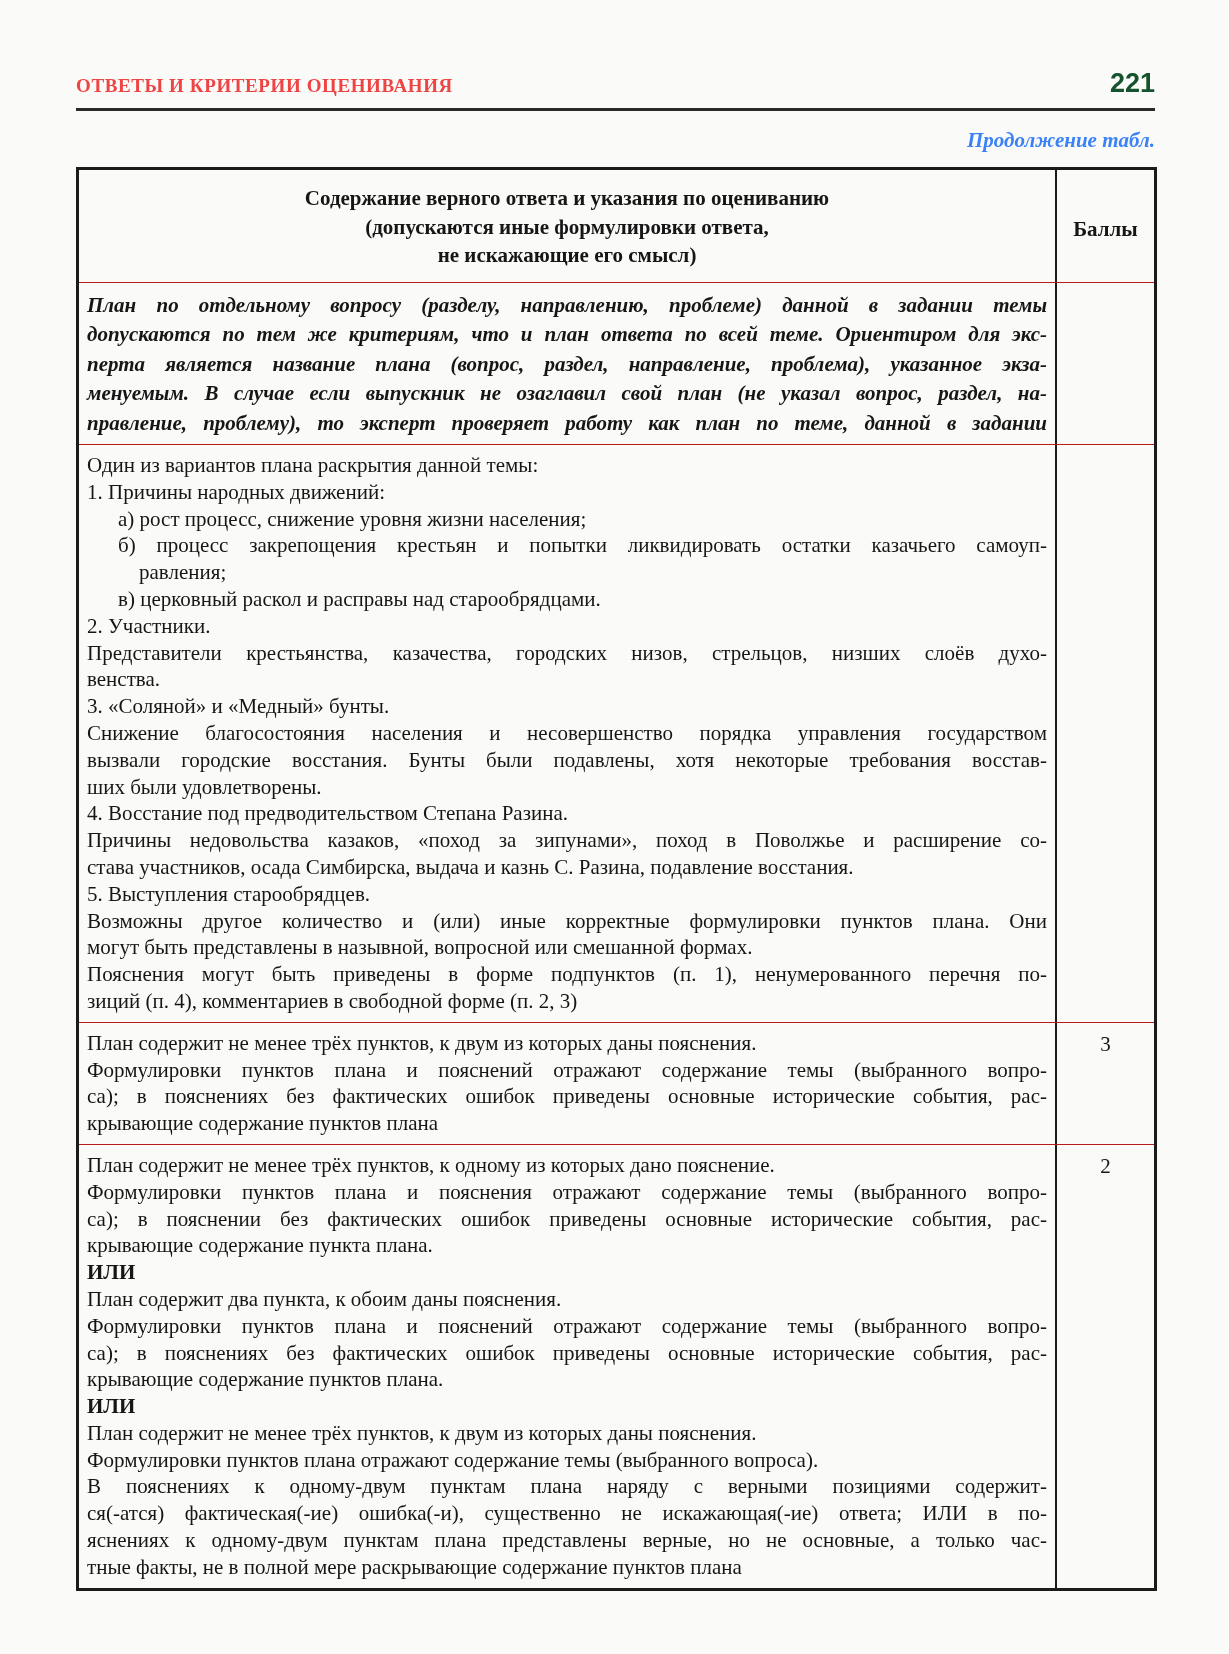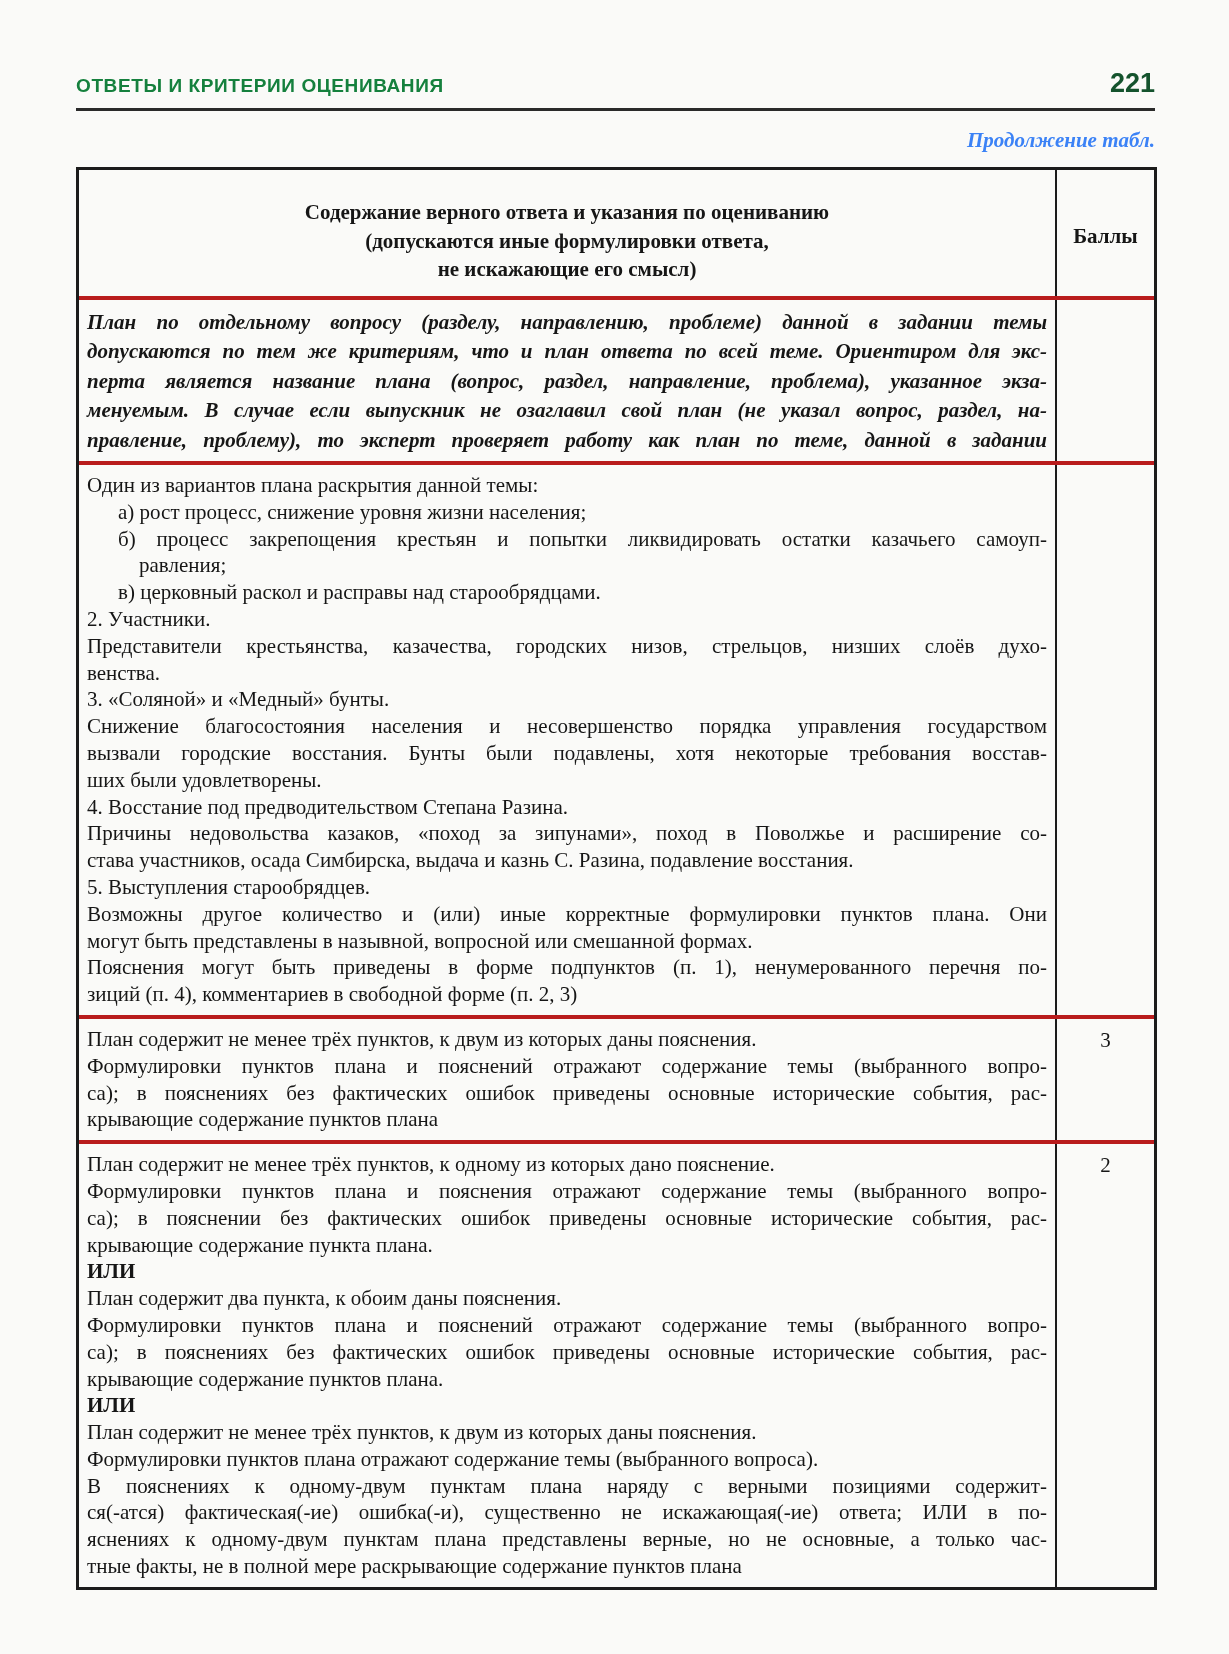--- a/index.html
+++ b/index.html
@@ -9,53 +9,53 @@
     font-family:"Liberation Serif", serif;
     color:#161616;
     position:relative;
     overflow:hidden;
   }
   .pagehead {
     position:absolute; left:76px; right:74px; top:70px;
     display:flex; justify-content:space-between; align-items:flex-end;
   }
   .runhead {
-    font-family:Liberation Sans, sans-serif;
-    font-weight:bold; font-size:19px; letter-spacing:0.6px; color:#15803d;
+    font-family:Liberation Serif, serif;
+    font-weight:bold; font-size:19px; letter-spacing:0.6px; color:#ef4444;
   }
   .pagenum {
     font-family:"Liberation Sans", sans-serif;
     font-weight:600; font-size:27px; color:#14532d; line-height:1;
   }
   .rule {
     position:absolute; left:76px; right:74px; top:108px;
     height:3px; background:#2a2a2a;
   }
   .contnote {
     position:absolute; right:74px; top:128px;
     font-style:italic; font-weight:600; font-size:21px; color:#3b82f6;
   }
   .tbl {
     position:absolute; left:76px; right:72px; top:167px;
     border:3px solid #1b1b1b;
   }
-  .trow { display:flex; align-items:stretch; border-top:4px solid #b91c1c; }
+  .trow { display:flex; align-items:stretch; border-top:1px solid #b91c1c; }
   .trow:first-child { border-top:none; }
   .cmain {
     flex:1 1 auto; min-width:0;
     padding:7px 8px 7px 8px;
     font-size:21px; line-height:26.8px;
   }
   .cscore {
     flex:0 0 97px; border-left:2px solid #1b1b1b;
     text-align:center; font-size:21px; padding-top:9px;
   }
   .hrow .cmain {
     text-align:center; font-weight:bold;
-    font-size:21px; line-height:28.5px; padding:28px 10px 12px;
+    font-size:21px; line-height:28.5px; padding:14px 10px 12px;
   }
   .hrow .cscore {
     display:flex; align-items:center; justify-content:center;
     font-weight:bold; padding-top:7px; font-size:21px;
   }
   .nrow .cmain {
     font-style:italic; font-weight:bold;
     line-height:29.5px; padding:8px 8px 6px;
   }
   .jf  { text-align:justify; text-align-last:justify; }
@@ -91,20 +91,21 @@
       <div class="ln jf">перта является название плана (вопрос, раздел, направление, проблема), указанное экза-</div>
       <div class="ln jf">менуемым. В случае если выпускник не озаглавил свой план (не указал вопрос, раздел, на-</div>
       <div class="ln jf">правление, проблему), то эксперт проверяет работу как план по теме, данной в задании</div>
     </div>
     <div class="cscore"></div>
   </div>
 
   <div class="trow">
     <div class="cmain">
       <div class="ln">Один из вариантов плана раскрытия данной темы:</div>
+      <div class="ln">1. Причины народных движений:</div>
       <div class="ln in1">а) рост процесс, снижение уровня жизни населения;</div>
       <div class="ln in1 jf">б) процесс закрепощения крестьян и попытки ликвидировать остатки казачьего самоуп-</div>
       <div class="ln in2">равления;</div>
       <div class="ln in1">в) церковный раскол и расправы над старообрядцами.</div>
       <div class="ln">2. Участники.</div>
       <div class="ln jf">Представители крестьянства, казачества, городских низов, стрельцов, низших слоёв духо-</div>
       <div class="ln">венства.</div>
       <div class="ln">3. «Соляной» и «Медный» бунты.</div>
       <div class="ln jf">Снижение благосостояния населения и несовершенство порядка управления государством</div>
       <div class="ln jf">вызвали городские восстания. Бунты были подавлены, хотя некоторые требования восстав-</div>

